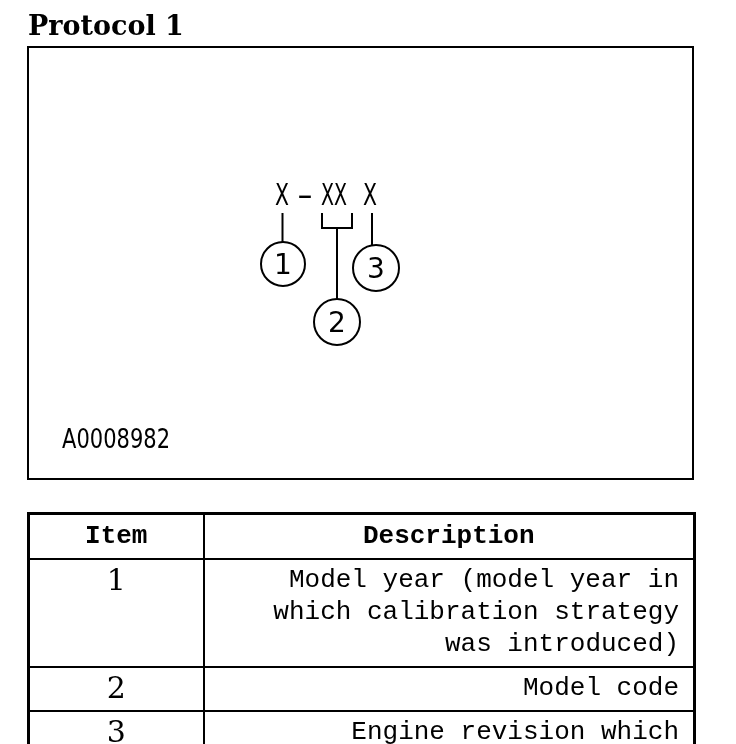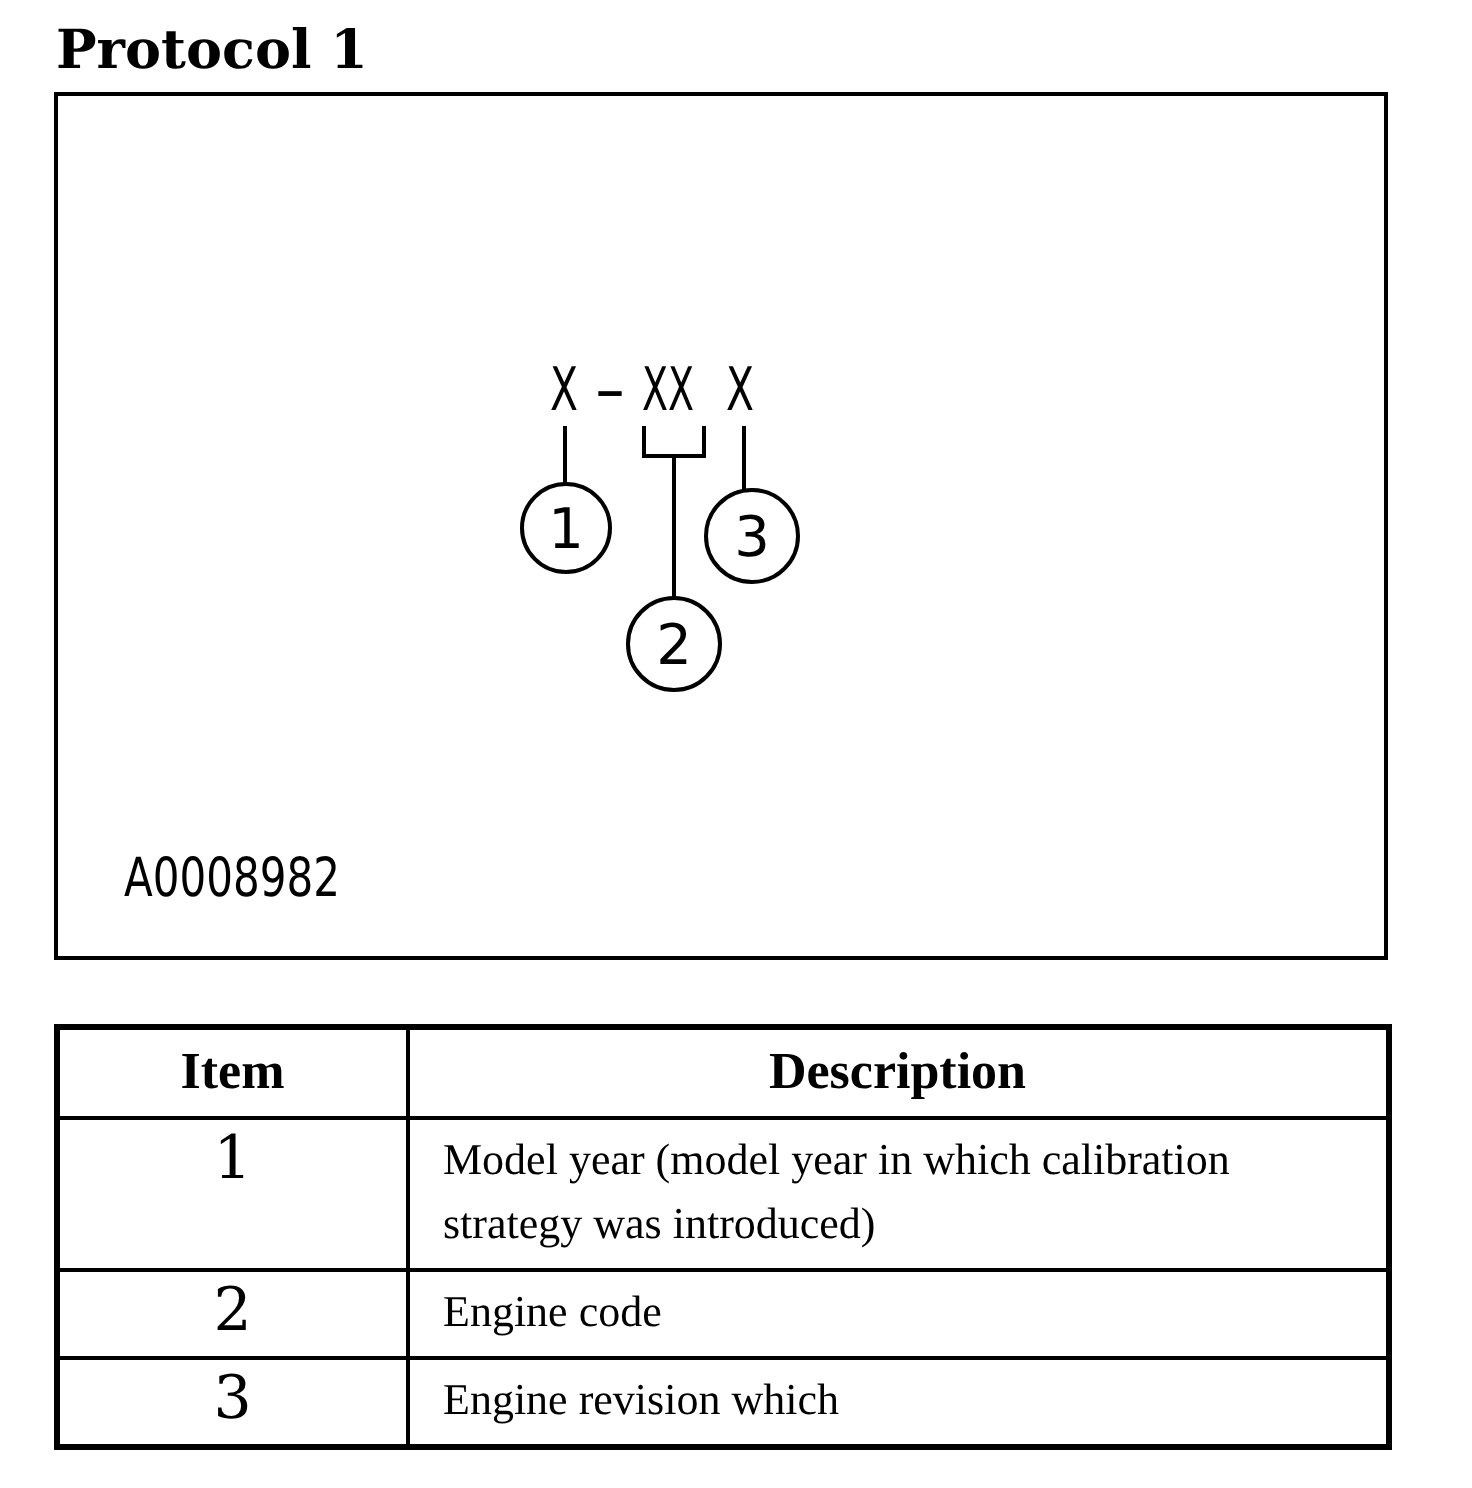--- a/index.html
+++ b/index.html
@@ -58,40 +58,40 @@
     margin-top: 32px;
     width: 666px;
     table-layout: fixed;
     background: #fff;
   }
   table.item-table, table.item-table th, table.item-table td {
     border: 2px solid #000;
   }
   table.item-table { border-width: 3px; }
   th {
-    font-family: Liberation Serif, serif;
+    font-family: Liberation Mono, monospace;
     font-weight: bold;
     font-size: 26px;
     text-align: center;
     vertical-align: middle;
     padding: 4px 0 6px 0;
     height: 33px;
   }
   td.item-cell {
     font-family: "DejaVu Serif", serif;
     font-size: 30px;
     text-align: center;
     vertical-align: top;
     padding-top: 3px;
     line-height: 34px;
   }
   td.desc-cell {
-    font-family: Liberation Serif, serif;
-    font-size: 22px;
-    text-align: left;
+    font-family: Liberation Mono, monospace;
+    font-size: 26px;
+    text-align: right;
     vertical-align: top;
     line-height: 32px;
     padding: 4px 14px 6px 17px;
   }
   tr.row-tall  { height: 75px; }
   tr.row-short { height: 44px; }
 </style>
 </head>
 <body>
 
@@ -136,21 +136,21 @@
         <th>Description</th>
       </tr>
     </thead>
     <tbody>
       <tr class="row-tall">
         <td class="item-cell">1</td>
         <td class="desc-cell">Model year (model year in which calibration strategy was introduced)</td>
       </tr>
       <tr class="row-short">
         <td class="item-cell">2</td>
-        <td class="desc-cell">Engine code</td>
+        <td class="desc-cell">Model code</td>
       </tr>
       <tr class="row-short">
         <td class="item-cell">3</td>
         <td class="desc-cell">Engine revision which</td>
       </tr>
     </tbody>
   </table>
 
 </div>
 

